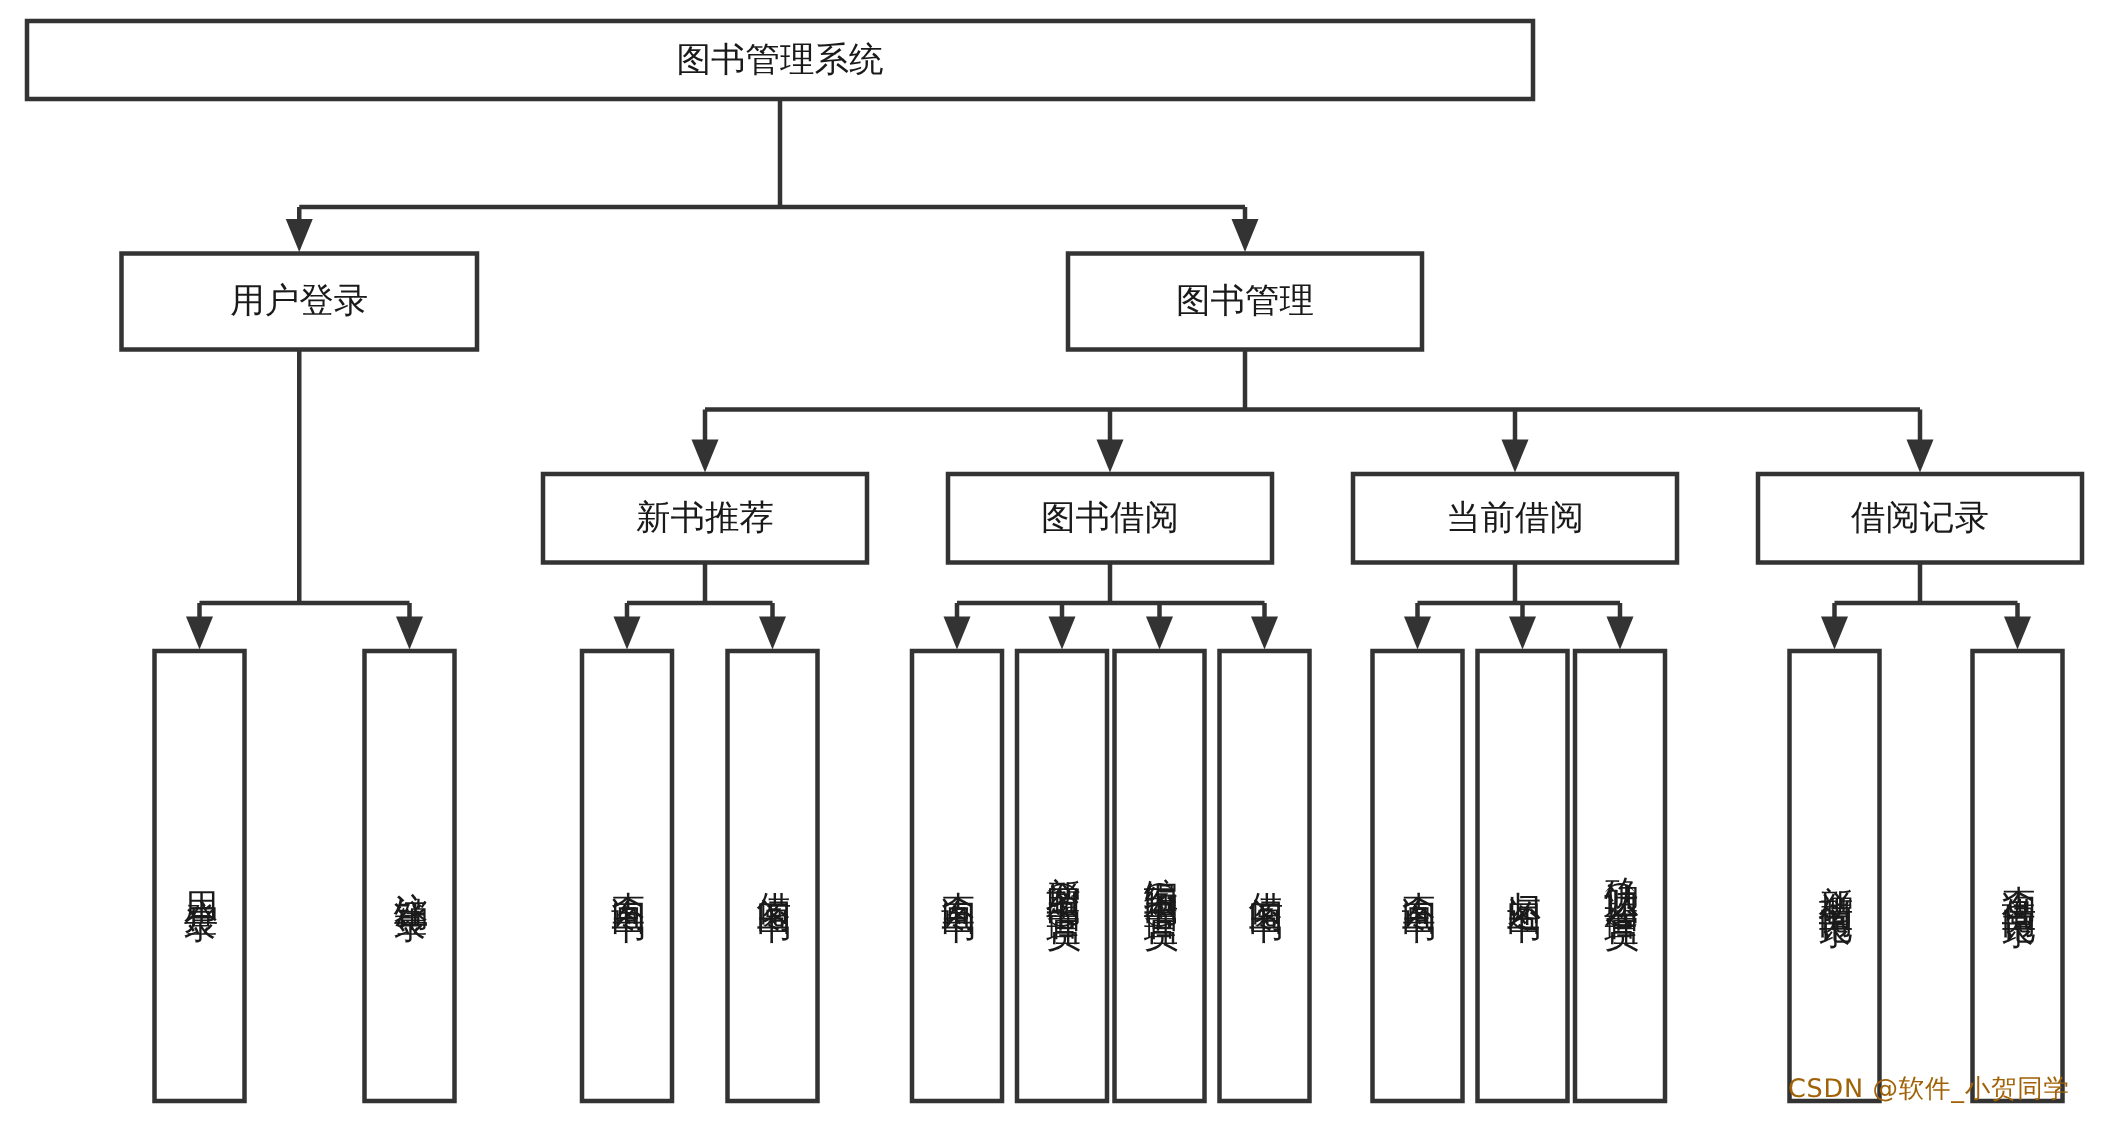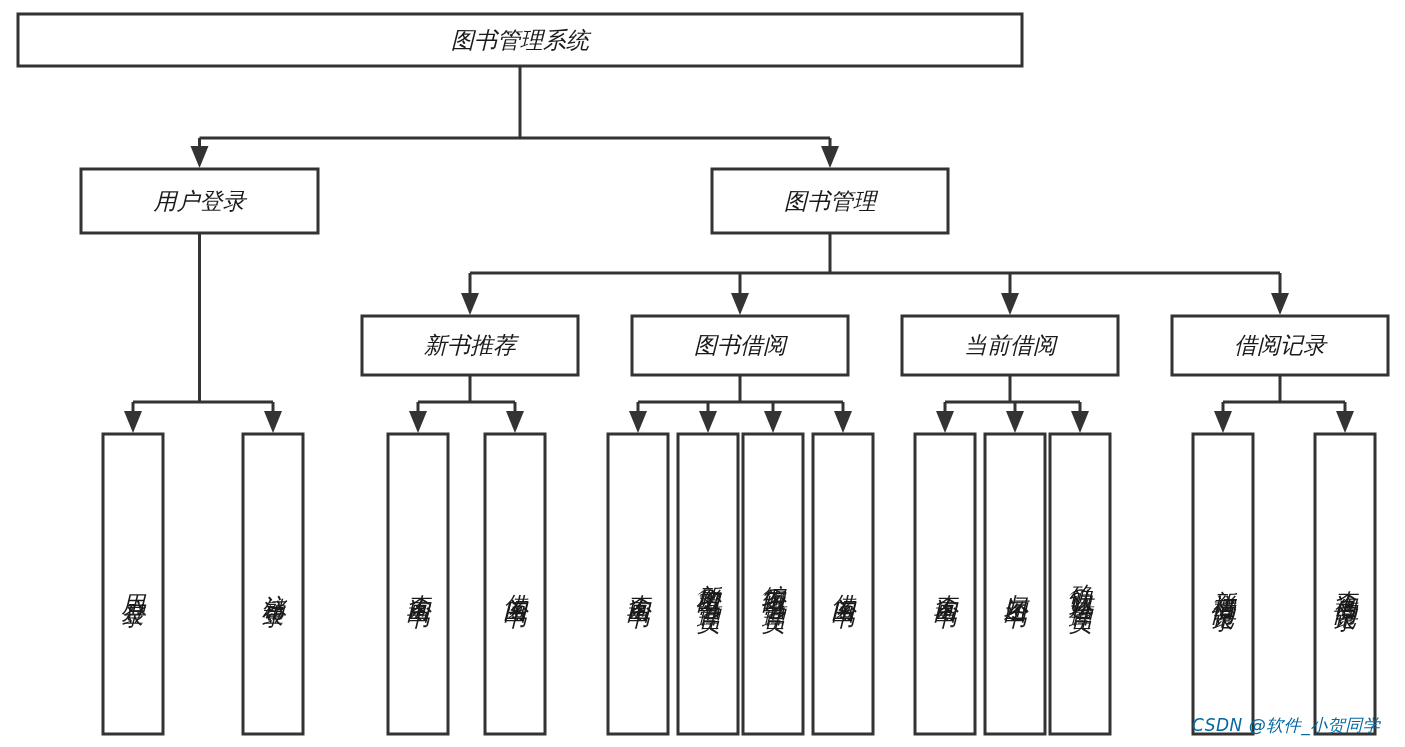--- a/index.html
+++ b/index.html
@@ -11,21 +11,20 @@
     width: 1405px;
     height: 747px;
     font-family: "DejaVu Sans", "Liberation Sans", sans-serif;
     overflow: hidden;
     position: relative;
   }
   #diagram-root {
     position: relative;
     width: 1405px;
     height: 591px;
-    font-style: italic;
   }
   svg#tree-svg {
     position: absolute;
     top: 0;
     left: 0;
     width: 1405px;
     height: 747px;
     display: block;
   }
   .node-box {
@@ -62,21 +61,21 @@
     text-align: center;
     white-space: nowrap;
     pointer-events: none;
   }
   .watermark {
     position: absolute;
     left: 1192px;
     top: 714px;
     font-family: "DejaVu Sans", "Liberation Sans", sans-serif;
     font-size: 17px;
-    color: #0369a1;
+    color: #a16207;
     white-space: nowrap;
     letter-spacing: 0.5px;
   }
 </style>
 </head>
 <body>
 
 <div id="diagram-root">
 
   <svg id="tree-svg" viewBox="0 0 1405 747">

